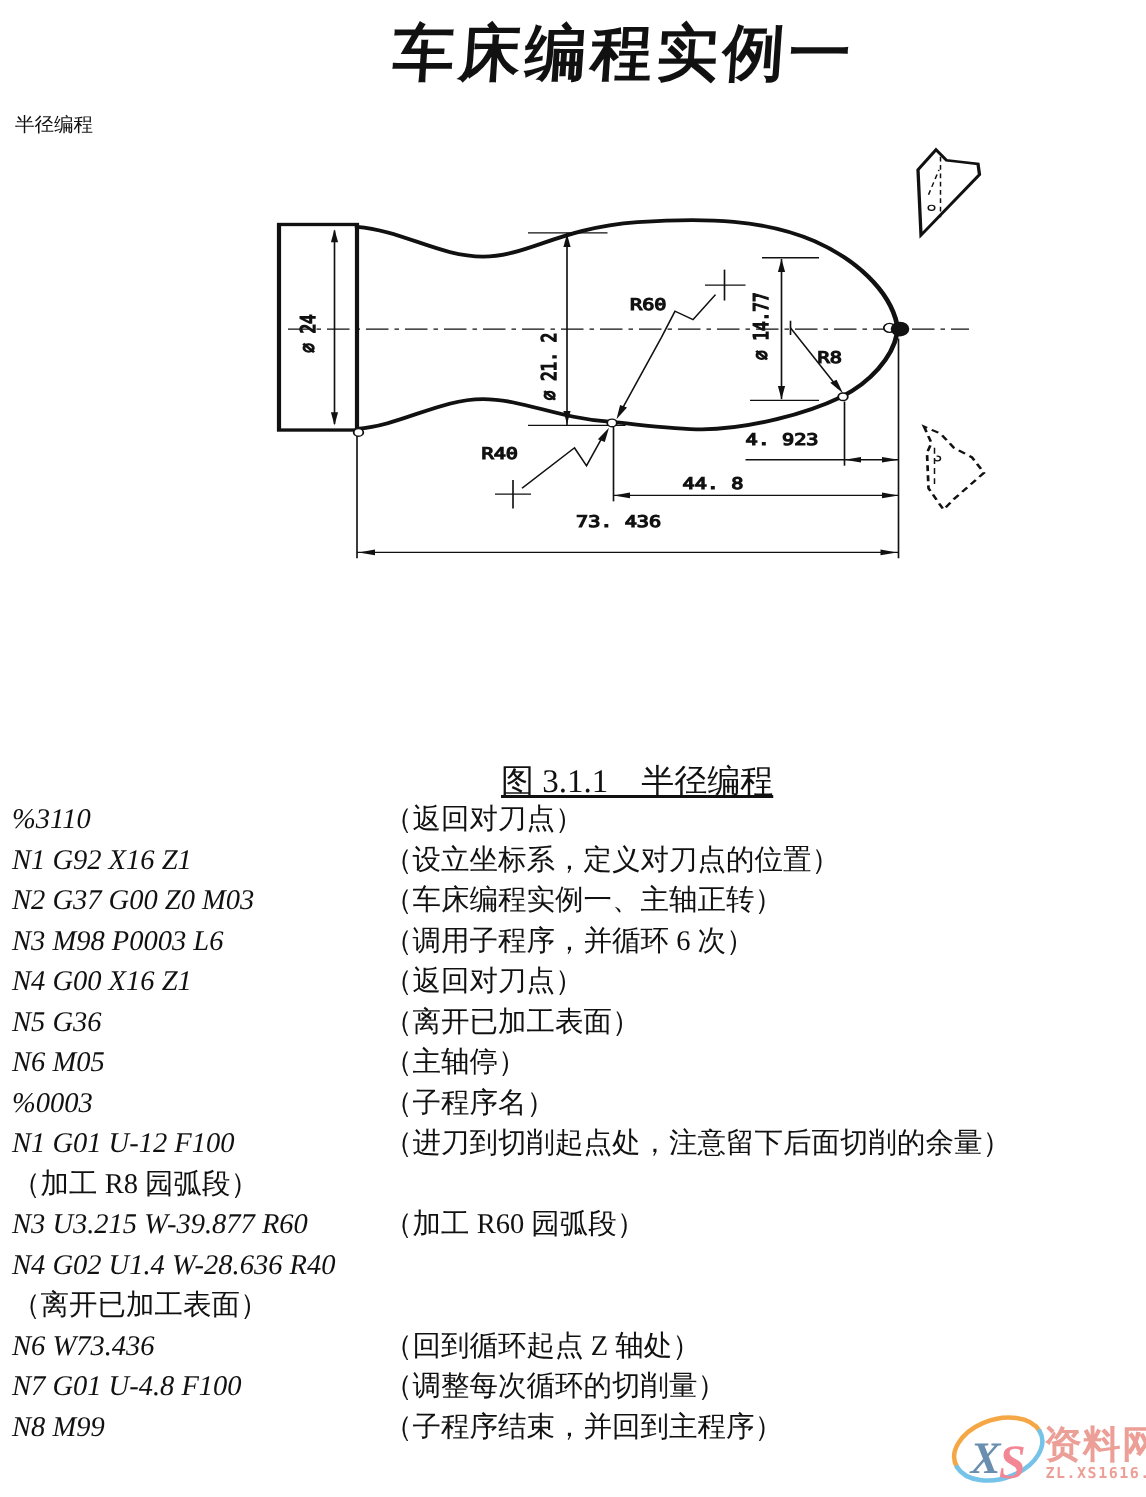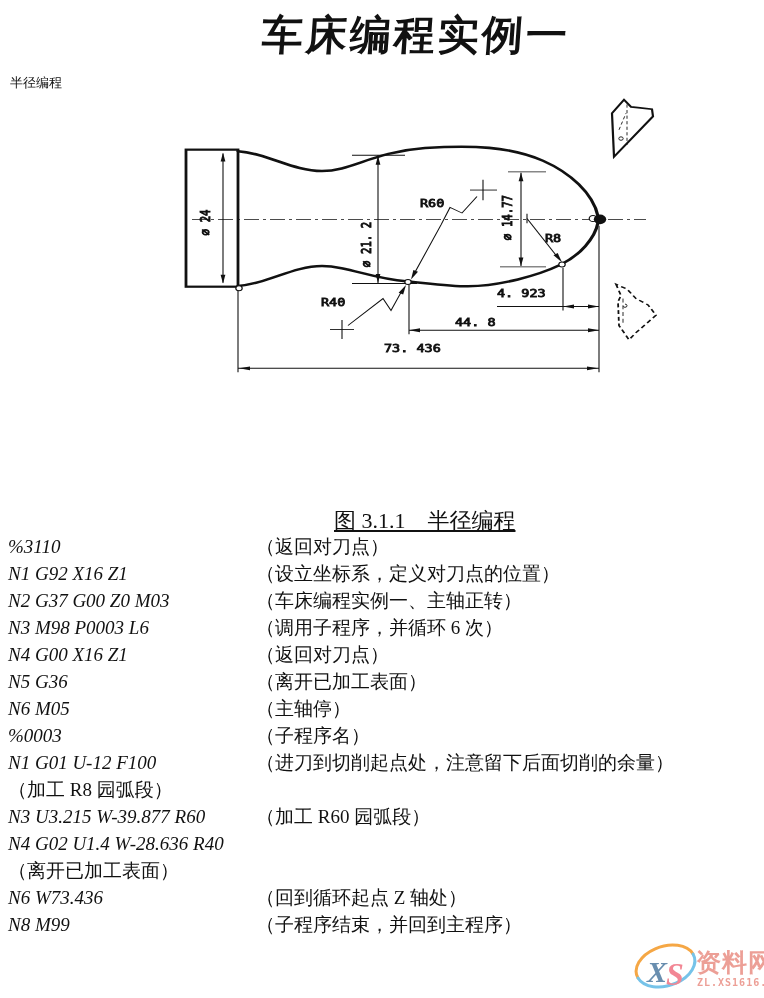--- a/index.html
+++ b/index.html
@@ -192,20 +192,24 @@
         <span class="code">N4 G02 U1.4 W-28.636 R40</span>
       </div>
     <div class="prow">
         <span class="comment">（离开已加工表面）</span>
       </div>
     <div class="prow">
         <span class="code">N6 W73.436</span>
         <span class="comment">（回到循环起点 Z 轴处）</span>
       </div>
     <div class="prow">
+        <span class="code">N7 G01 U-4.8 F100</span>
+        <span class="comment">（调整每次循环的切削量）</span>
+      </div>
+    <div class="prow">
         <span class="code">N8 M99</span>
         <span class="comment">（子程序结束，并回到主程序）</span>
       </div>
   </div>
 
   <div id="watermark">
     <svg width="66" height="58" viewBox="0 0 66 58">
       <path d="M 4 40 A 29 19 -18 0 1 59 16" fill="none" stroke="#f5a33c" stroke-width="3" stroke-linecap="round"></path>
       <path d="M 59 16 A 29 19 -18 0 1 4 40" fill="none" stroke="#6fc0e8" stroke-width="3" stroke-linecap="round"></path>
       <text x="13" y="44" font-size="30" font-style="italic" font-weight="bold" font-family="Liberation Serif, serif" fill="#6188ab">X</text>

